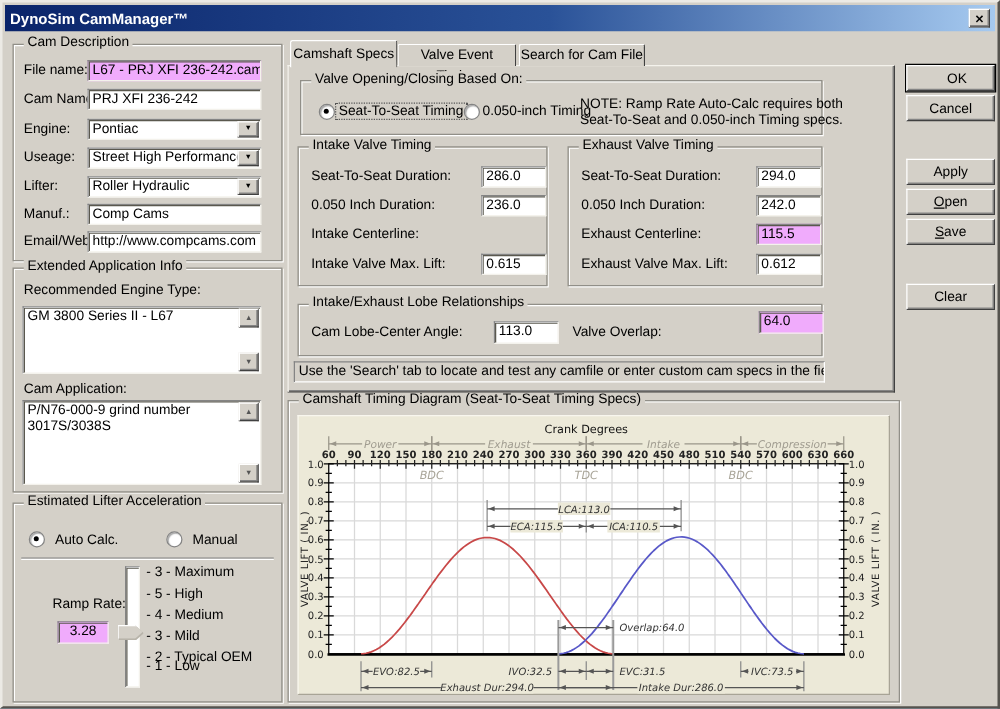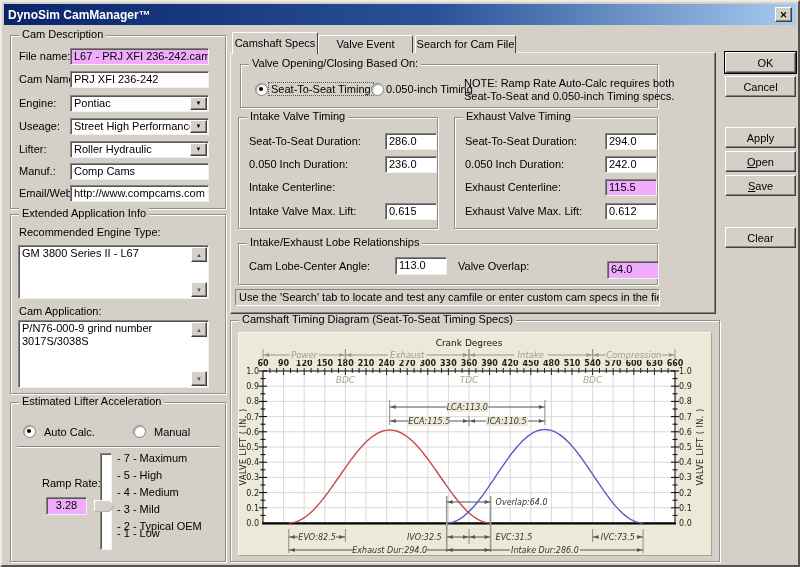--- a/index.html
+++ b/index.html
@@ -103,21 +103,21 @@
       <div class="lbl" style="left:33px;top:23px;">Auto Calc.</div>
       <span class="radio" style="left:122px;top:22px;"></span>
       <div class="lbl" style="left:143px;top:23px;">Manual</div>
       <div class="sep" style="left:6px;top:43px;width:202px;"></div>
       <div class="lbl" style="left:31px;top:74px;">Ramp Rate:</div>
       <div class="sunken ro field" style="left:35px;top:94px;width:33px;height:14px;text-align:center;">3.28</div>
       <div class="sunken" style="left:89px;top:50px;width:10px;height:95px;"></div>
       <div style="position:absolute;left:84px;top:98px;width:20px;height:11px;background:#b8b4aa;clip-path:polygon(0 0,70% 0,100% 50%,70% 100%,0 100%);"></div>
       <div style="position:absolute;left:83px;top:97px;width:20px;height:11px;background:#d4d0c8;clip-path:polygon(0 0,70% 0,100% 50%,70% 100%,0 100%);box-shadow:inset 1px 1px 0 #fff;"></div>
       <div id="slider-labels">
-          <div class="lbl" style="left: 106px; top: 49px;">- 7 - Maximum</div>
+          <div class="lbl" style="left: 106px; top: 49px;">- 3 - Maximum</div>
           <div class="lbl" style="left: 106px; top: 66px;">- 5 - High</div>
           <div class="lbl" style="left: 106px; top: 83px;">- 4 - Medium</div>
           <div class="lbl" style="left: 106px; top: 100px;">- 3 - Mild</div>
           <div class="lbl" style="left: 106px; top: 117px;">- 2 - Typical OEM</div>
           <div class="lbl" style="left: 106px; top: 124px;">- 1 - Low</div>
         </div>
     </div>
 
     <div id="tabstrip">
         <div class="tab active" style="left: 230px; width: 84px;">Camshaft Specs</div>
@@ -164,21 +164,21 @@
           <div class="lbl" style="left: 10px; top: 87px;">Exhaust Valve Max. Lift:</div>
           <div class="sunken field" style="left: 150px; top: 85px; width: 44px; height: 13px;">0.612</div>
         </div>
     </div>
 
     <div class="group" style="left:236px;top:241px;width:418px;height:40px;z-index:4;">
       <span class="legend">Intake/Exhaust Lobe Relationships</span>
       <div class="lbl" style="left:10px;top:16px;">Cam Lobe-Center Angle:</div>
       <div class="sunken field" style="left:156px;top:13px;width:44px;height:14px;">113.0</div>
       <div class="lbl" style="left:219px;top:16px;">Valve Overlap:</div>
-      <div class="sunken ro field" style="left:368px;top:17px;width:44px;height:14px;">64.0</div>
+      <div class="sunken ro field" style="left:368px;top:5px;width:44px;height:14px;">64.0</div>
     </div>
 
     <div class="hintbar" style="z-index:4;">Use the 'Search' tab to locate and test any camfile or enter custom cam specs in the fields provided.</div>
 
     <div id="btncol">
         <button class="btn default" style="top: 50px; padding-left: 16px;">OK</button>
         <button class="btn" style="top: 74px;">Cancel</button>
         <button class="btn" style="top: 125px;">Apply</button>
         <button class="btn" style="top: 149px;"><u>O</u>pen</button>
         <button class="btn" style="top: 173px;"><u>S</u>ave</button>

